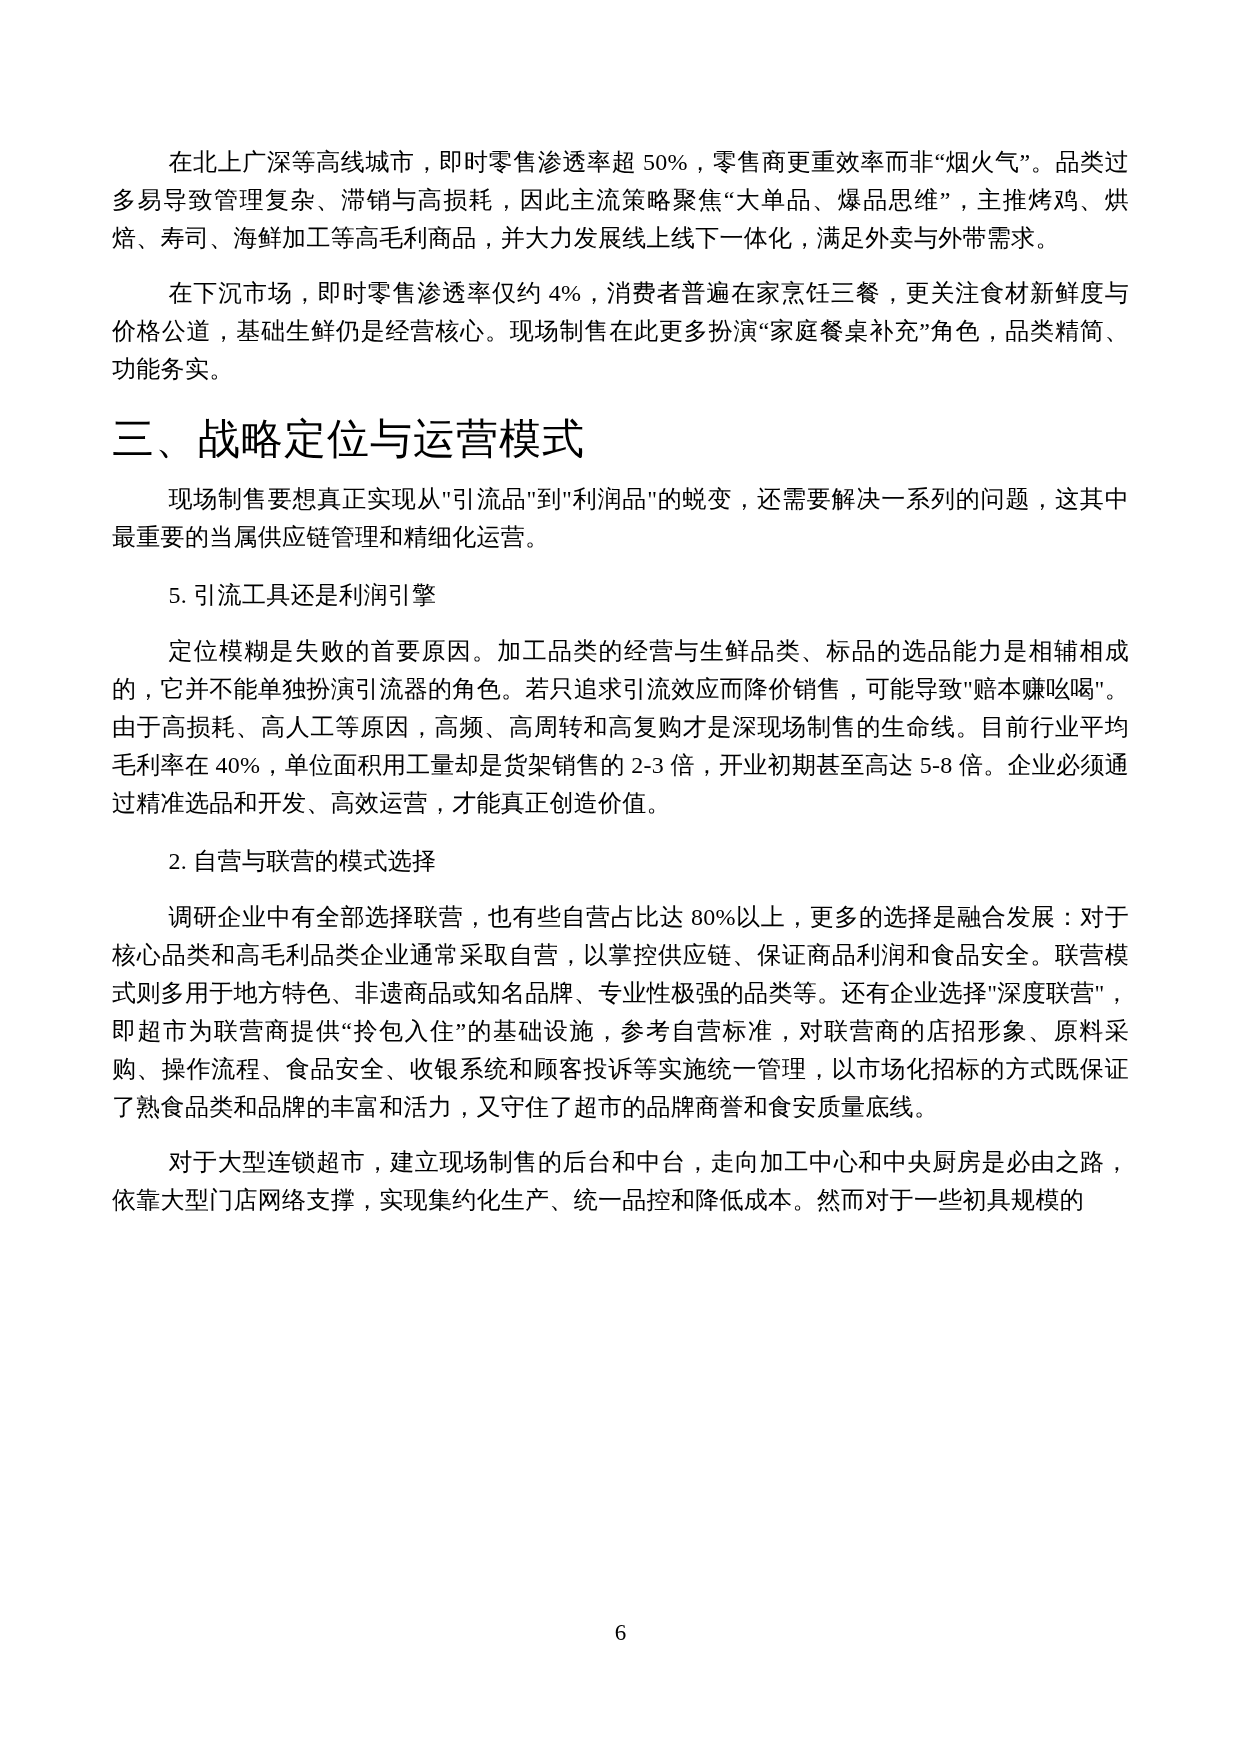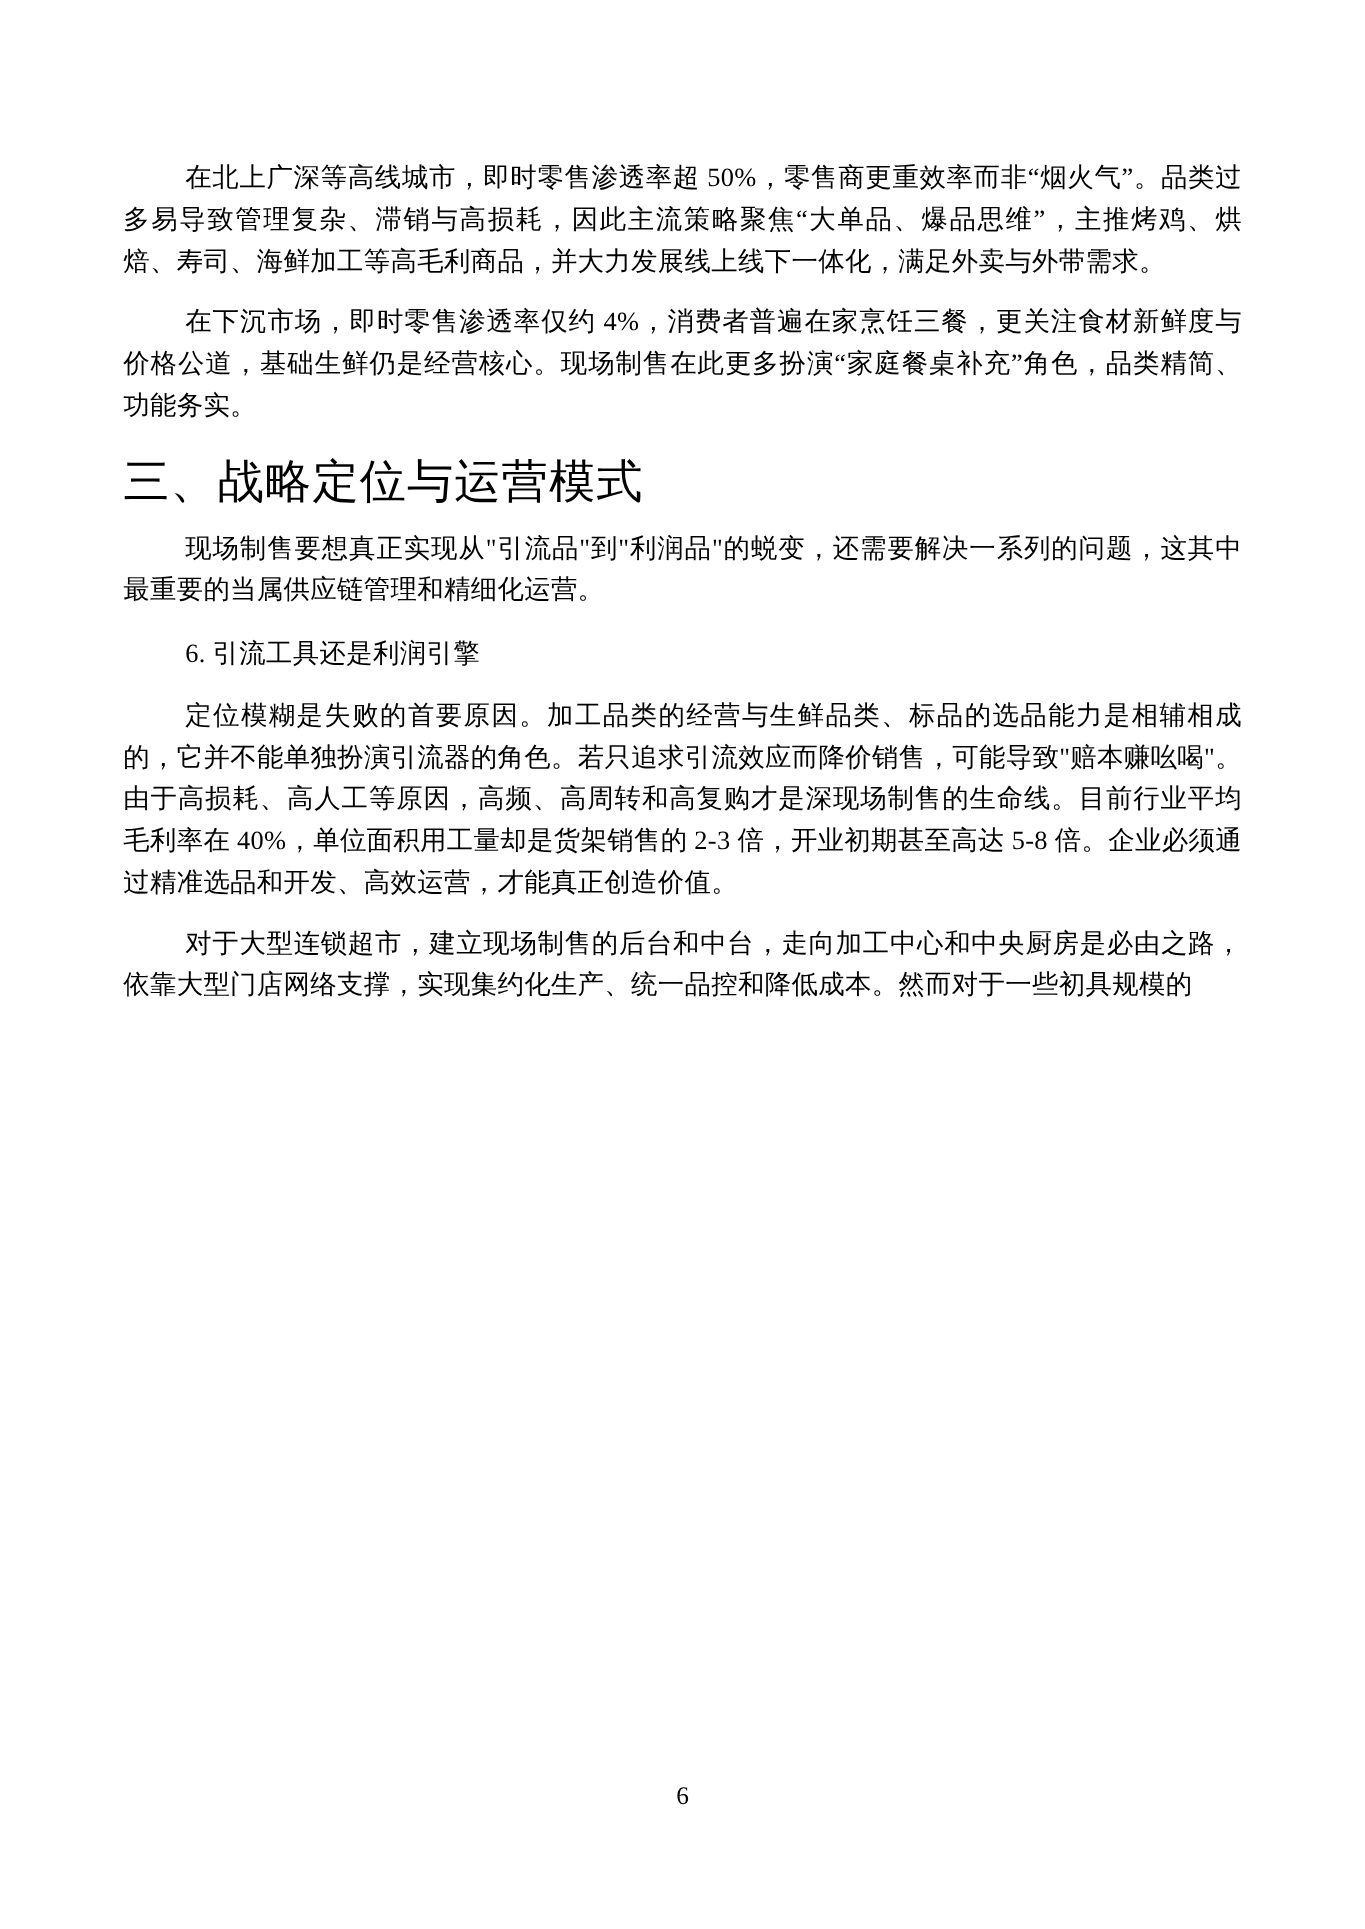--- a/index.html
+++ b/index.html
@@ -62,20 +62,22 @@
 </style>
 </head>
 <body>
 
 <div class="page">
   <div class="content">
     <p class="para">在北上广深等高线城市，即时零售渗透率超 50%，零售商更重效率而非“烟火气”。品类过多易导致管理复杂、滞销与高损耗，因此主流策略聚焦“大单品、爆品思维”，主推烤鸡、烘焙、寿司、海鲜加工等高毛利商品，并大力发展线上线下一体化，满足外卖与外带需求。</p>
     <p class="para">在下沉市场，即时零售渗透率仅约 4%，消费者普遍在家烹饪三餐，更关注食材新鲜度与价格公道，基础生鲜仍是经营核心。现场制售在此更多扮演“家庭餐桌补充”角色，品类精简、功能务实。</p>
     <h2 class="section-heading">三、战略定位与运营模式</h2>
     <p class="para">现场制售要想真正实现从"引流品"到"利润品"的蜕变，还需要解决一系列的问题，这其中最重要的当属供应链管理和精细化运营。</p>
-    <p class="subsection-heading">6. 引流工具还是利润引擎</p>
+    <p class="subsection-heading">5. 引流工具还是利润引擎</p>
     <p class="para">定位模糊是失败的首要原因。加工品类的经营与生鲜品类、标品的选品能力是相辅相成的，它并不能单独扮演引流器的角色。若只追求引流效应而降价销售，可能导致"赔本赚吆喝"。由于高损耗、高人工等原因，高频、高周转和高复购才是深现场制售的生命线。目前行业平均毛利率在 40%，单位面积用工量却是货架销售的 2-3 倍，开业初期甚至高达 5-8 倍。企业必须通过精准选品和开发、高效运营，才能真正创造价值。</p>
+    <p class="subsection-heading">2. 自营与联营的模式选择</p>
+    <p class="para">调研企业中有全部选择联营，也有些自营占比达 80%以上，更多的选择是融合发展：对于核心品类和高毛利品类企业通常采取自营，以掌控供应链、保证商品利润和食品安全。联营模式则多用于地方特色、非遗商品或知名品牌、专业性极强的品类等。还有企业选择"深度联营"，即超市为联营商提供“拎包入住”的基础设施，参考自营标准，对联营商的店招形象、原料采购、操作流程、食品安全、收银系统和顾客投诉等实施统一管理，以市场化招标的方式既保证了熟食品类和品牌的丰富和活力，又守住了超市的品牌商誉和食安质量底线。</p>
     <p class="para">对于大型连锁超市，建立现场制售的后台和中台，走向加工中心和中央厨房是必由之路，依靠大型门店网络支撑，实现集约化生产、统一品控和降低成本。然而对于一些初具规模的</p>
   </div>
   <div class="footer">
     <span class="page-number">6</span>
   </div>
 </div>
 
 </body></html>

